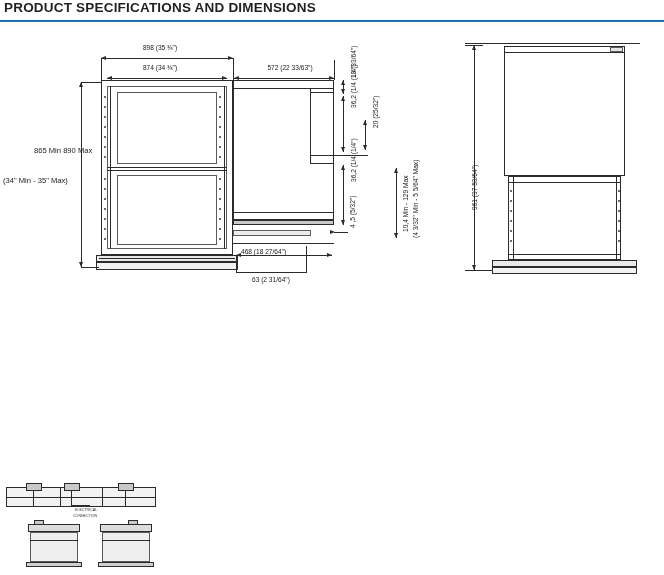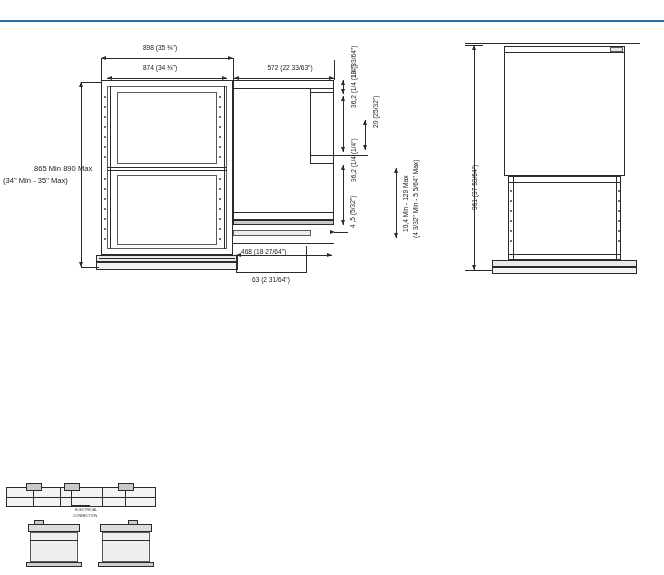--- a/index.html
+++ b/index.html
@@ -117,20 +117,21 @@
     line-height: 1.3;
     color: #333;
     white-space: nowrap;
   }
 </style>
 </head>
 <body>
 
 <div class="page">
 
+  <div class="title-main">PRODUCT SPECIFICATIONS AND DIMENSIONS</div>
   <div class="title-rule"></div>
 
   <div>
 
     <div class="dim-text center" style="left:100px; top:44px; width:120px;">898 (35 ⅜")</div>
     <div class="ln h" style="left:101px; top:58px; width:132px;"></div>
     <div class="arrow-l" style="left:101px; top:55.8px;"></div>
     <div class="arrow-r" style="left:228px; top:55.8px;"></div>
     <div class="ln v" style="left:101px; top:58px; height:22px;"></div>
     <div class="ln v" style="left:233px; top:58px; height:22px;"></div>
@@ -201,21 +202,21 @@
     <div class="ln h" style="left:99px; top:258px; width:136px;"></div>
 
     <div class="rect thin" style="left:233px; top:230px; width:78px; height:6px; background:#ededed;"></div>
     <div class="ln h" style="left:233px; top:243px; width:101px;"></div>
 
     <div class="ln v" style="left:81px; top:82px; height:185px;"></div>
     <div class="arrow-u" style="left:78.8px; top:82px;"></div>
     <div class="arrow-d" style="left:78.8px; top:262px;"></div>
     <div class="ln h" style="left:81px; top:82px; width:20px;"></div>
     <div class="ln h" style="left:81px; top:267px; width:18px;"></div>
-    <div class="label-left" style="left:6px; top:164px;padding-left:28px;">865 Min 890 Max</div>
+    <div class="label-left" style="left:6px; top:146px;padding-left:28px;">865 Min 890 Max</div>
     <div class="label-left" style="left:3px; top:176px;">(34" Min - 35" Max)</div>
 
     <div class="dim-text" style="left:241px; top:248px;">468 (18 27/64")</div>
     <div class="ln h" style="left:236px; top:255px; width:96px;"></div>
     <div class="arrow-l" style="left:236px; top:252.8px;"></div>
     <div class="arrow-r" style="left:327px; top:252.8px;"></div>
 
     <div class="dim-text" style="left:252px; top:276px;">63 (2 31/64")</div>
     <div class="ln h" style="left:236px; top:272px; width:70px;"></div>
     <div class="ln v" style="left:236px; top:255px; height:18px;"></div>

